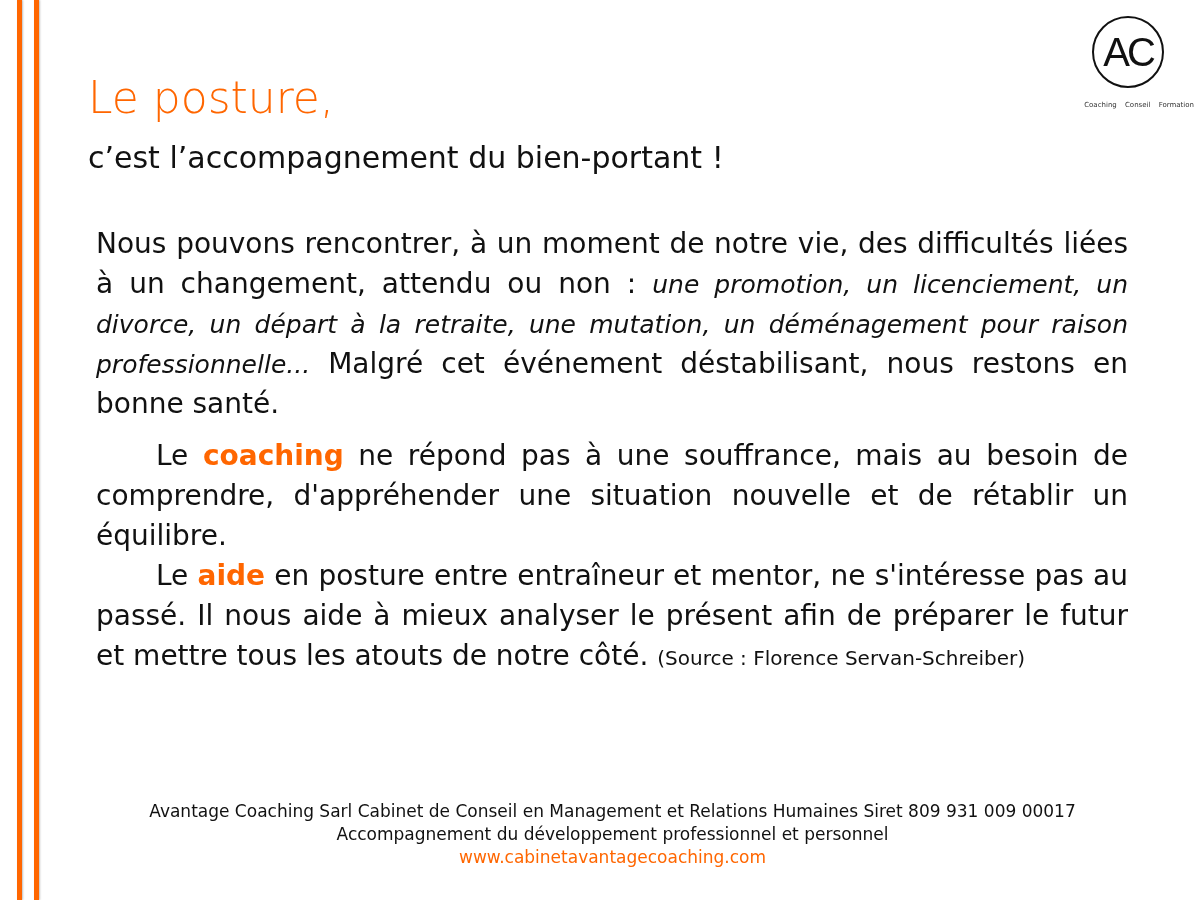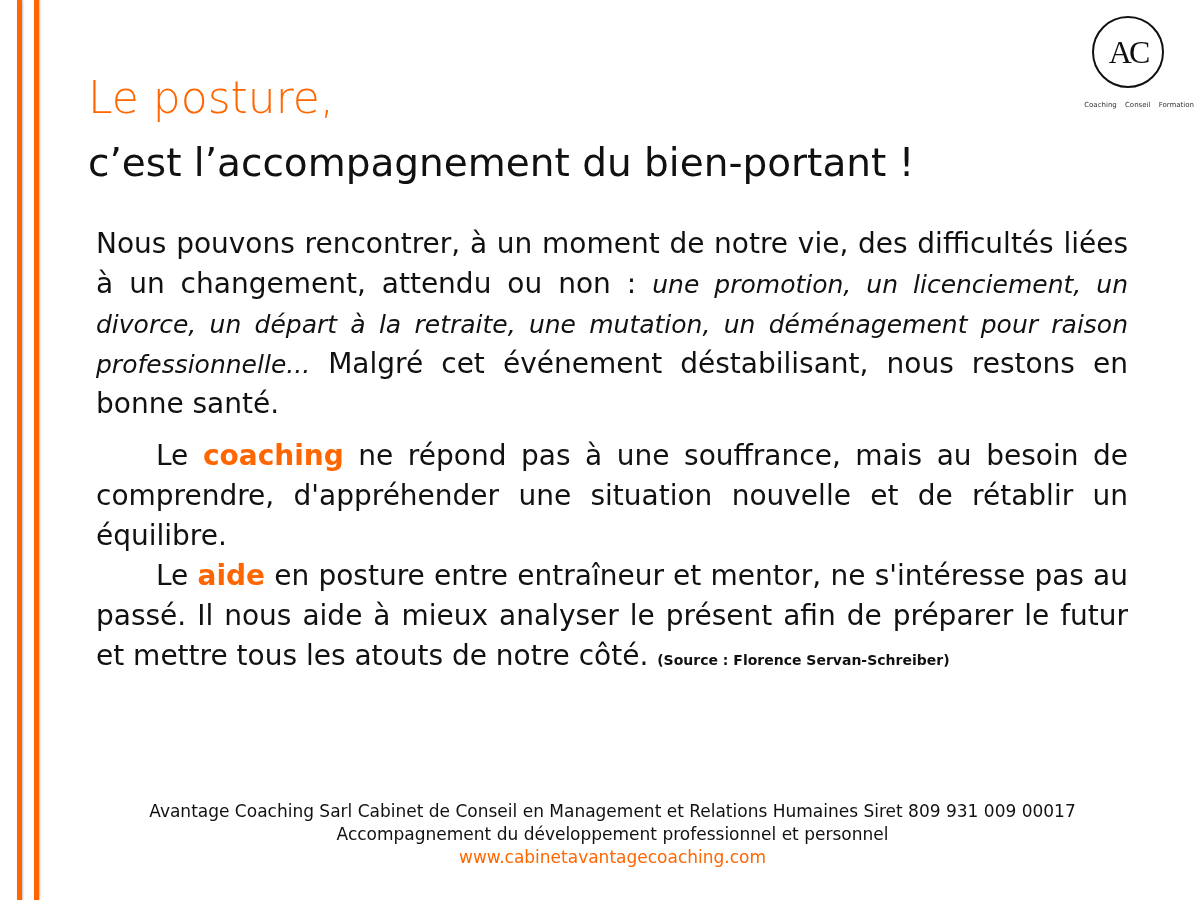--- a/index.html
+++ b/index.html
@@ -5,31 +5,31 @@
   html, body { margin:0; padding:0; }
   body { width:1200px; height:900px; background:#ffffff; position:relative; overflow:hidden;
          font-family:"DejaVu Sans", "Liberation Sans", sans-serif; color:#111; }
   .bar { position:absolute; top:0; width:5px; height:900px; background:#FF6600;
          box-shadow: 1px 0 2px rgba(0,0,0,0.25); }
   .bar.b1 { left:17px; }
   .bar.b2 { left:34px; }
   .logo { position:absolute; left:1068px; top:14px; width:126px; height:100px; }
   .logo .circle { position:absolute; left:24px; top:2px; width:72px; height:72px; border:2px solid #111;
                   border-radius:50%; box-sizing:border-box; display:flex; align-items:center; justify-content:center;
-                  font-family:Liberation Serif, serif; font-size:32px; letter-spacing:-3px; color:#111; }
+                  font-family:Liberation Sans, sans-serif; font-size:40px; letter-spacing:-3px; color:#111; }
   .logo .tag { position:absolute; left:0; top:87px; width:126px; text-align:right; font-size:7px; color:#333; word-spacing:6px; }
   .title1 { position:absolute; left:88px; top:72px; font-size:44px; color:#FF6600; font-weight:300; }
-  .title2 { position:absolute; left:88px; top:140px; font-size:39px; color:#111; }
+  .title2 { position:absolute; left:88px; top:140px; font-size:30px; color:#111; }
   .body { position:absolute; left:96px; top:224px; width:1032px; font-size:28px; line-height:40px; text-align:justify; }
   .body p { margin:0; }
   .body .it { font-style:italic; font-size:25px; line-height:38px; }
   .body .p2 { margin-top:12px; text-indent:60px; }
   .body .p3 { text-indent:60px; }
   .hl { color:#FF6600; font-weight:bold; }
-  .src { font-size:14px;font-weight:bold; }
+  .src { font-size:20px; }
   .footer { position:absolute; left:0; top:800px; width:1225px; text-align:center; font-size:17px; line-height:23px; color:#111; }
   .footer .url { color:#FF6600; }
 </style>
 </head>
 <body>
 
 <div class="bar b1"></div>
 <div class="bar b2"></div>
 
 <div class="logo">

